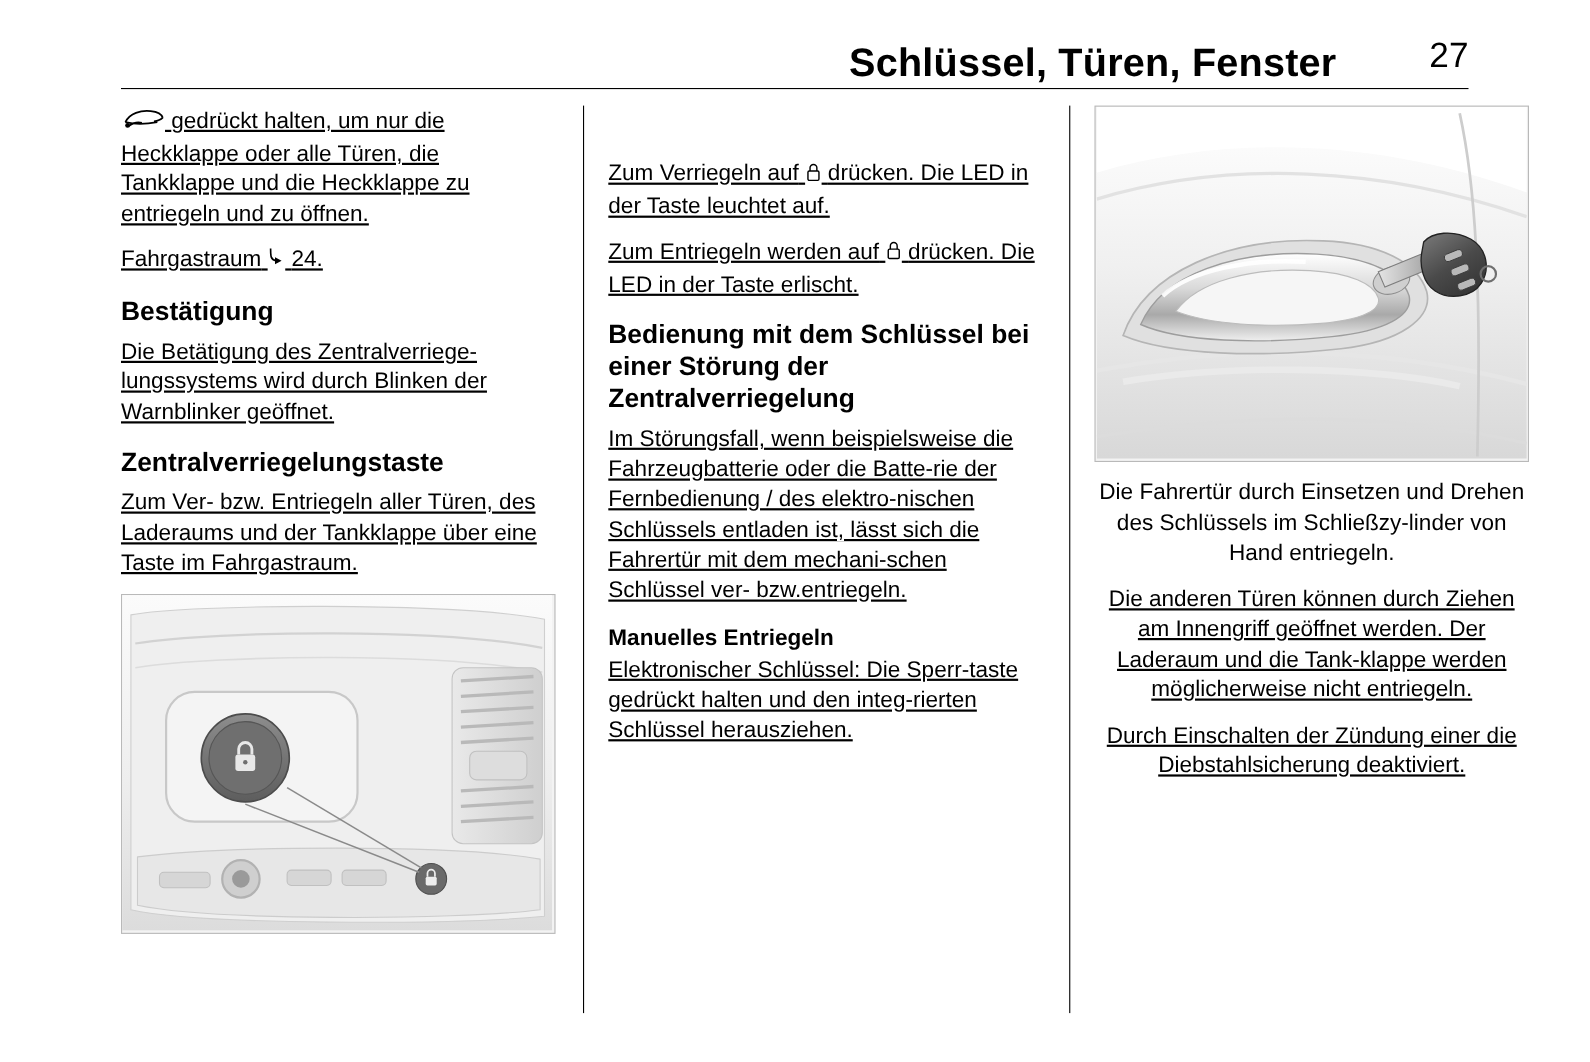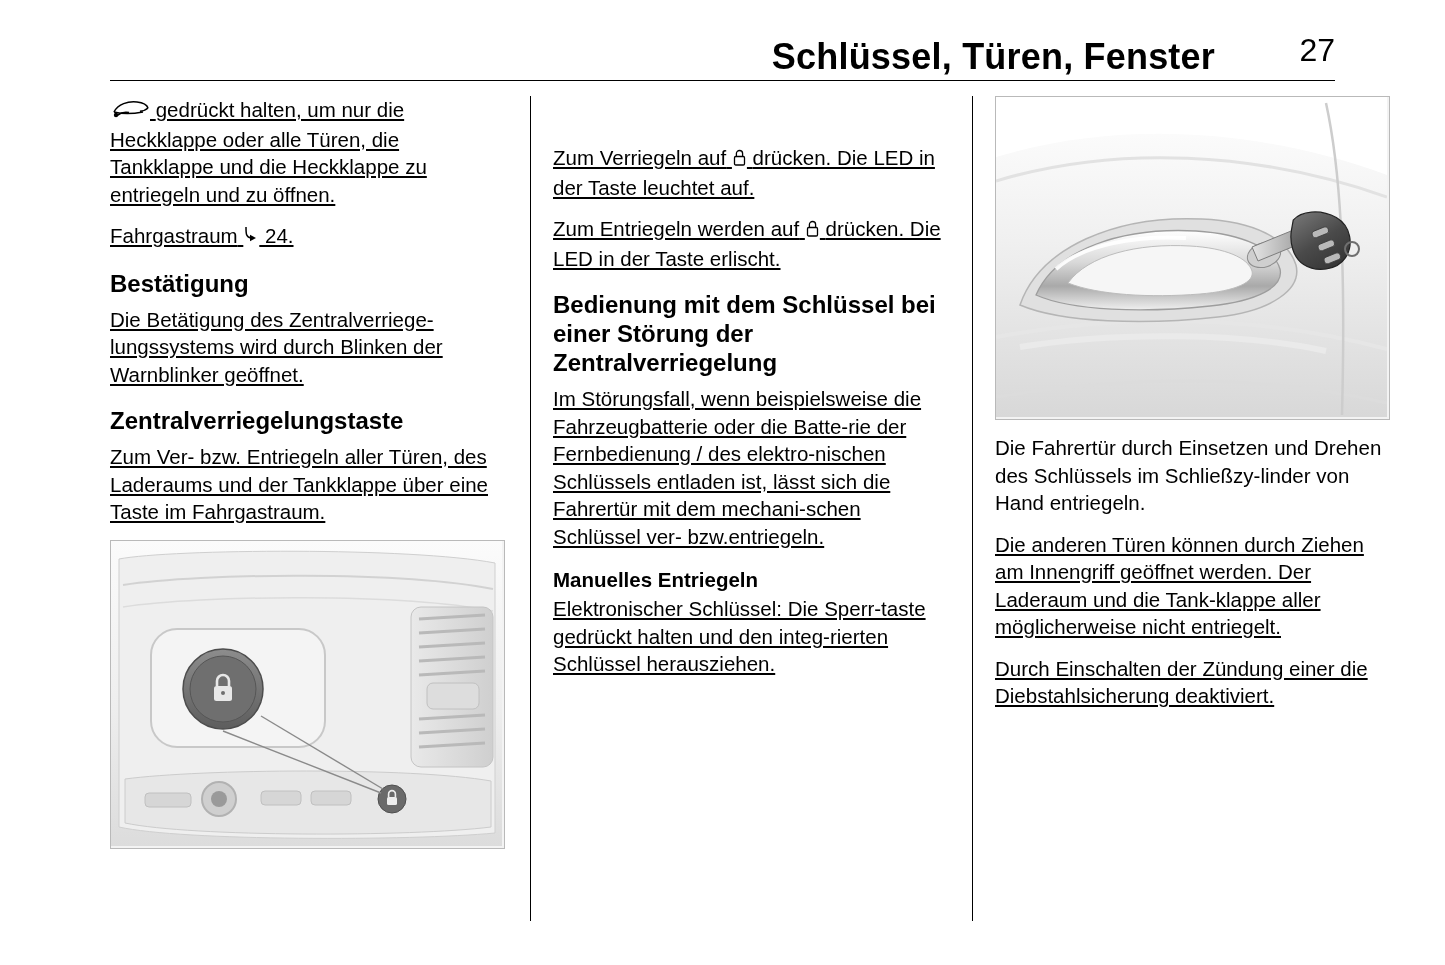--- a/index.html
+++ b/index.html
@@ -61,21 +61,21 @@
     height: 825px;
   }
   .col {
     position: absolute;
     top: 0;
     width: 395px;
     height: 825px;
   }
   .col-1 { left: 0; }
   .col-2 { left: 443px; margin-top: 48px; }
-  .col-3 { left: 885px; }
+  .col-3 { left: 885px; text-align: center; }
 
   .col-divider {
     position: absolute;
     top: 0;
     width: 0;
     border-left: 1px solid #000;
     height: 825px;
   }
   .divider-1 { left: 420px; }
   .divider-2 { left: 862px; }
@@ -339,19 +339,19 @@
             </g>
 
             <circle cx="356" cy="152" r="7" fill="none" stroke="#6f6f6f" stroke-width="2"></circle>
           </g>
 
           <path d="M24 250 C120 234, 250 236, 330 254" fill="none" stroke="#eaeaea" stroke-width="6"></path>
         </svg>
       </div>
 
       <p class="fig-caption">Die Fahrertür durch Einsetzen und Drehen des Schlüssels im Schließzy-linder von Hand entriegeln.</p>
-      <p class="para">Die anderen Türen können durch Ziehen am Innengriff geöffnet werden. Der Laderaum und die Tank-klappe aller möglicherweise nicht entriegelt.</p>
+      <p class="para">Die anderen Türen können durch Ziehen am Innengriff geöffnet werden. Der Laderaum und die Tank-klappe werden möglicherweise nicht entriegeln.</p>
       <p class="para">Durch Einschalten der Zündung einer die Diebstahlsicherung deaktiviert.</p>
 
     </div>
 
   </div>
 </div>
 
 </body></html>

